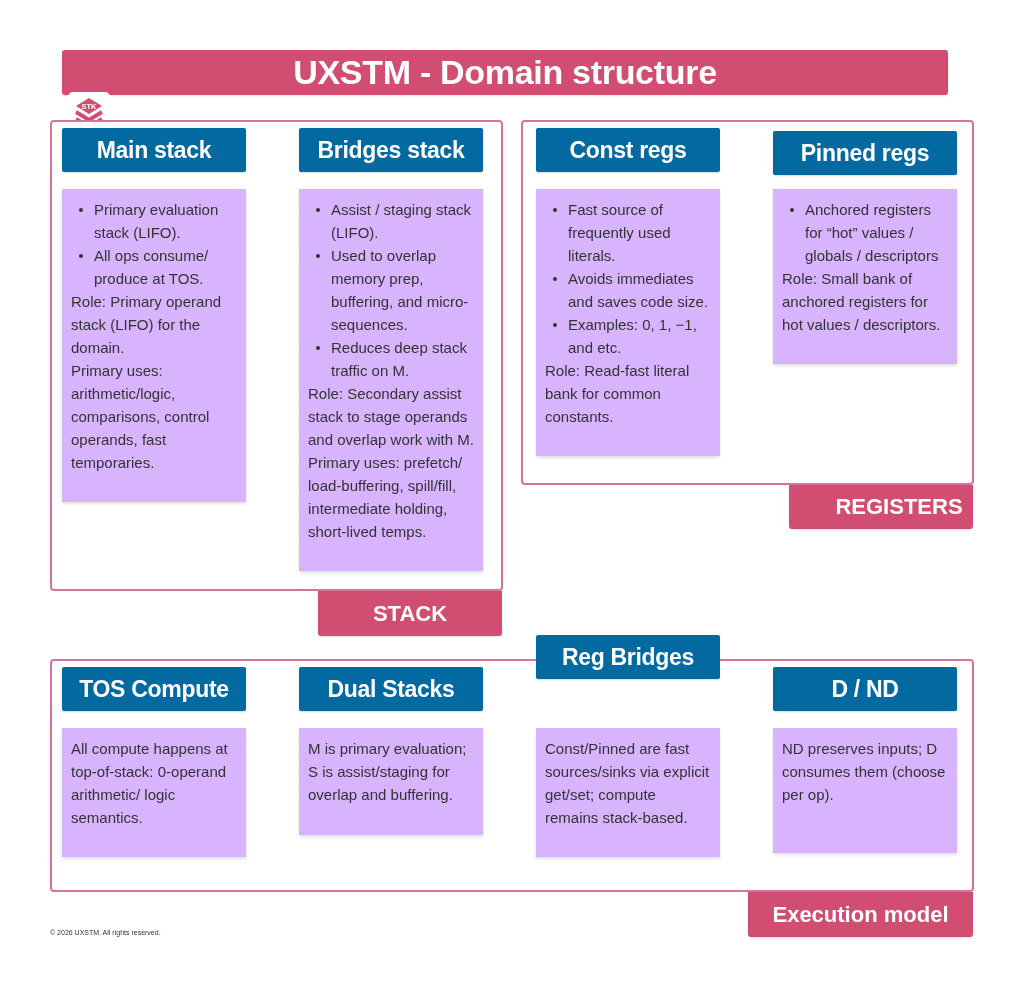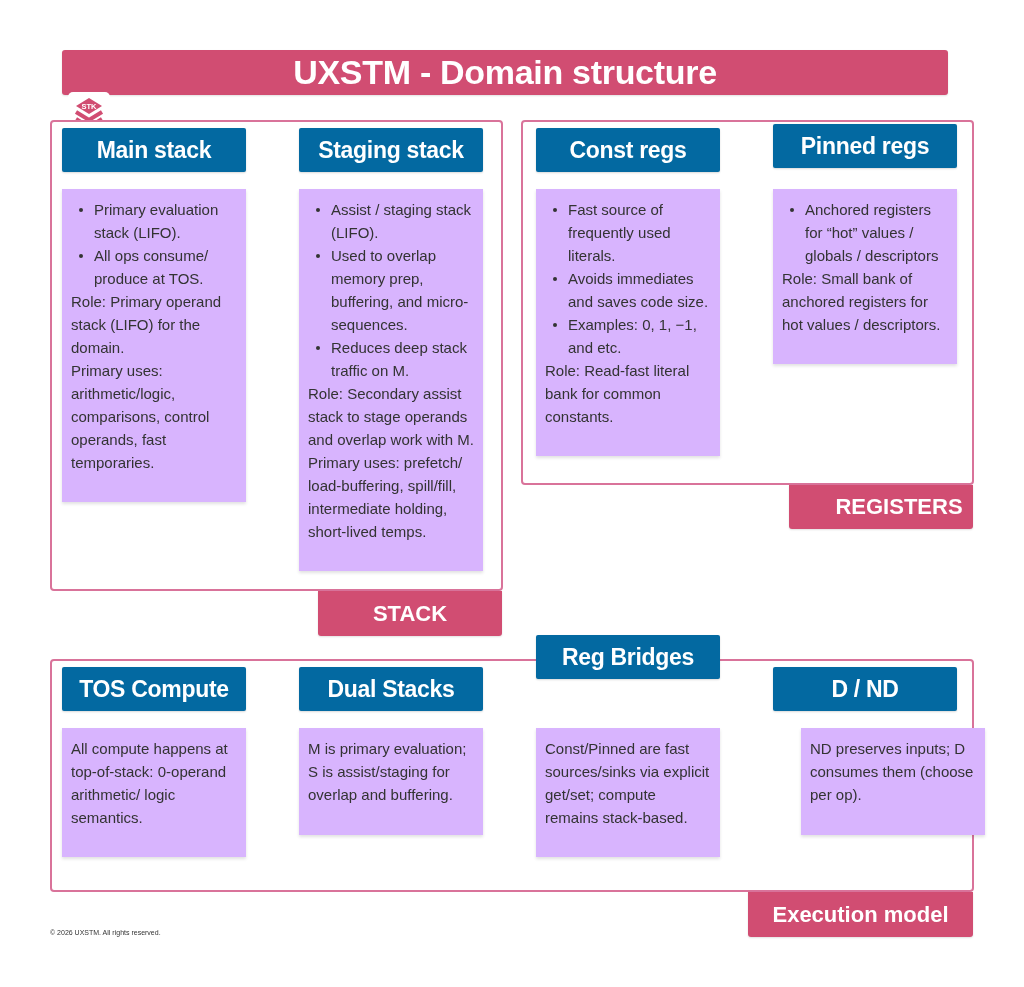--- a/index.html
+++ b/index.html
@@ -76,21 +76,21 @@
 <div class="header" style="left:62px; top:128px;">Main stack</div>
 <div class="card" style="left:62px; top:189px;">
   <ul>
     <li>Primary evaluation stack (LIFO).</li>
     <li>All ops consume/ produce at TOS.</li>
   </ul>
   <span class="para">Role: Primary operand stack (LIFO) for the domain.</span>
   <span class="para">Primary uses: arithmetic/logic, comparisons, control operands, fast temporaries.</span>
 </div>
 
-<div class="header" style="left:299px; top:128px;">Staging stack</div>
+<div class="header" style="left:299px; top:128px;">Bridges stack</div>
 <div class="card" style="left:299px; top:189px;">
   <ul>
     <li>Assist / staging stack (LIFO).</li>
     <li>Used to overlap memory prep, buffering, and micro-sequences.</li>
     <li>Reduces deep stack traffic on M.</li>
   </ul>
   <span class="para">Role: Secondary assist stack to stage operands and overlap work with M.</span>
   <span class="para">Primary uses: prefetch/ load-buffering, spill/fill, intermediate holding, short-lived temps.</span>
 </div>
 
@@ -100,21 +100,21 @@
 <div class="header" style="left:536px; top:128px;">Const regs</div>
 <div class="card" style="left:536px; top:189px;">
   <ul>
     <li>Fast source of frequently used literals.</li>
     <li>Avoids immediates and saves code size.</li>
     <li>Examples: 0, 1, −1, and etc.</li>
   </ul>
   <span class="para">Role: Read-fast literal bank for common constants.</span>
 </div>
 
-<div class="header" style="left:773px; top:124px;">Pinned regs</div>
+<div class="header" style="left:773px; top:131px;">Pinned regs</div>
 <div class="card" style="left:773px; top:189px;">
   <ul>
     <li>Anchored registers for “hot” values / globals / descriptors</li>
   </ul>
   <span class="para">Role: Small bank of anchored registers for hot values / descriptors.</span>
 </div>
 
 <div class="group" style="left:50px; top:659px; width:924px; height:233px;"></div>
 <div class="group-label" style="left:748px; top:892px; width:225px; height:45px;">Execution model</div>
 
@@ -127,17 +127,17 @@
 <div class="card" style="left:299px; top:728px; height:107px;">
   <span class="para">M is primary evaluation; S is assist/staging for overlap and buffering.</span>
 </div>
 
 <div class="header" style="left:536px; top:635px;">Reg Bridges</div>
 <div class="card" style="left:536px; top:728px;">
   <span class="para">Const/Pinned are fast sources/sinks via explicit get/set; compute remains stack-based.</span>
 </div>
 
 <div class="header" style="left:773px; top:667px;">D / ND</div>
-<div class="card" style="left:801px; top:728px; height:107px;">
+<div class="card" style="left:773px; top:728px; height:125px;">
   <span class="para">ND preserves inputs; D consumes them (choose per op).</span>
 </div>
 
 <div class="footer">© 2026 UXSTM. All rights reserved.</div>
 
 </body></html>

